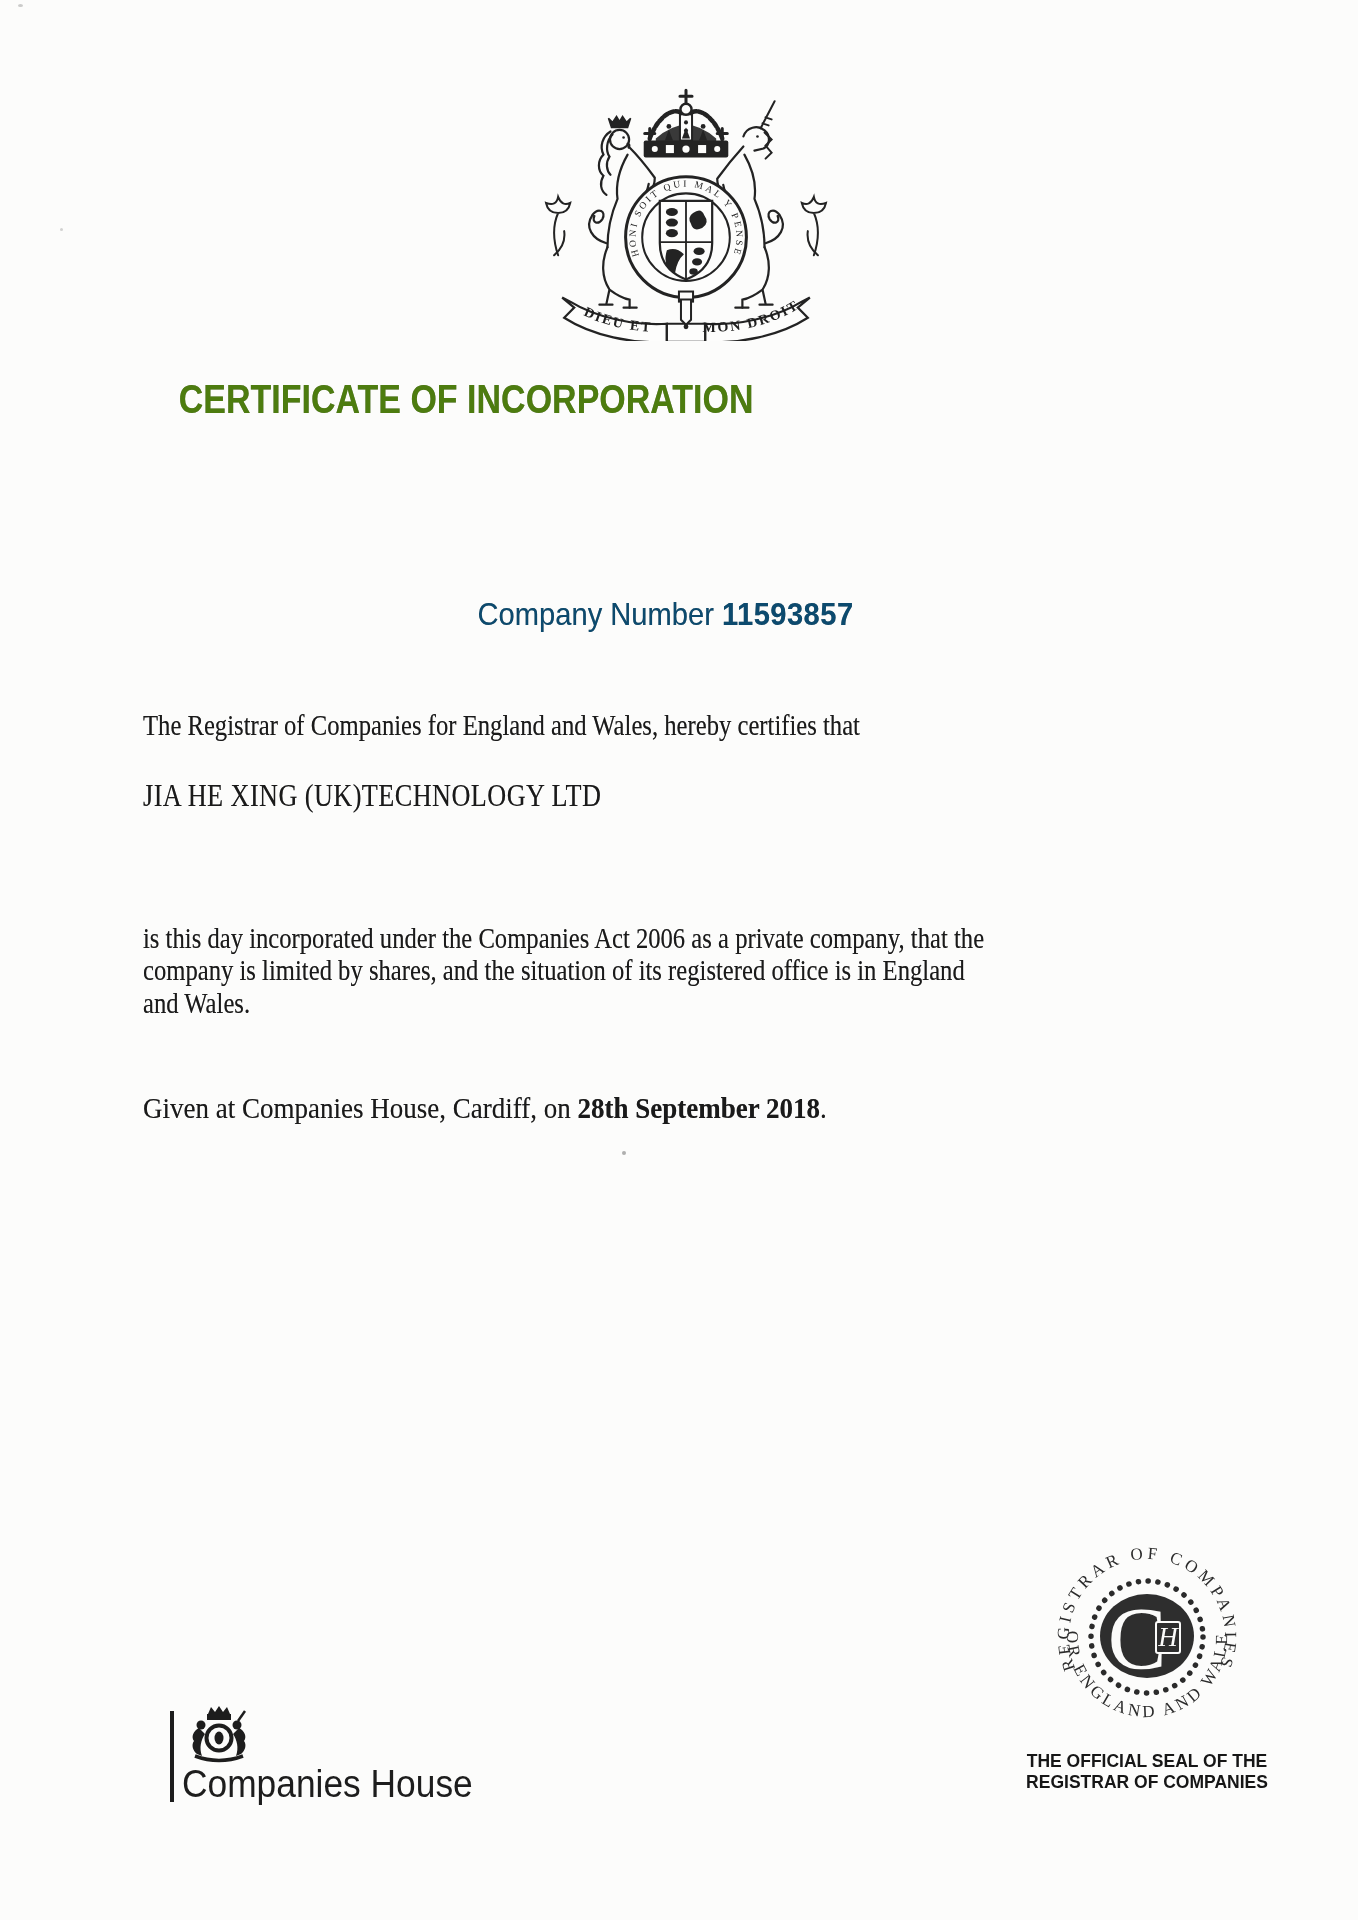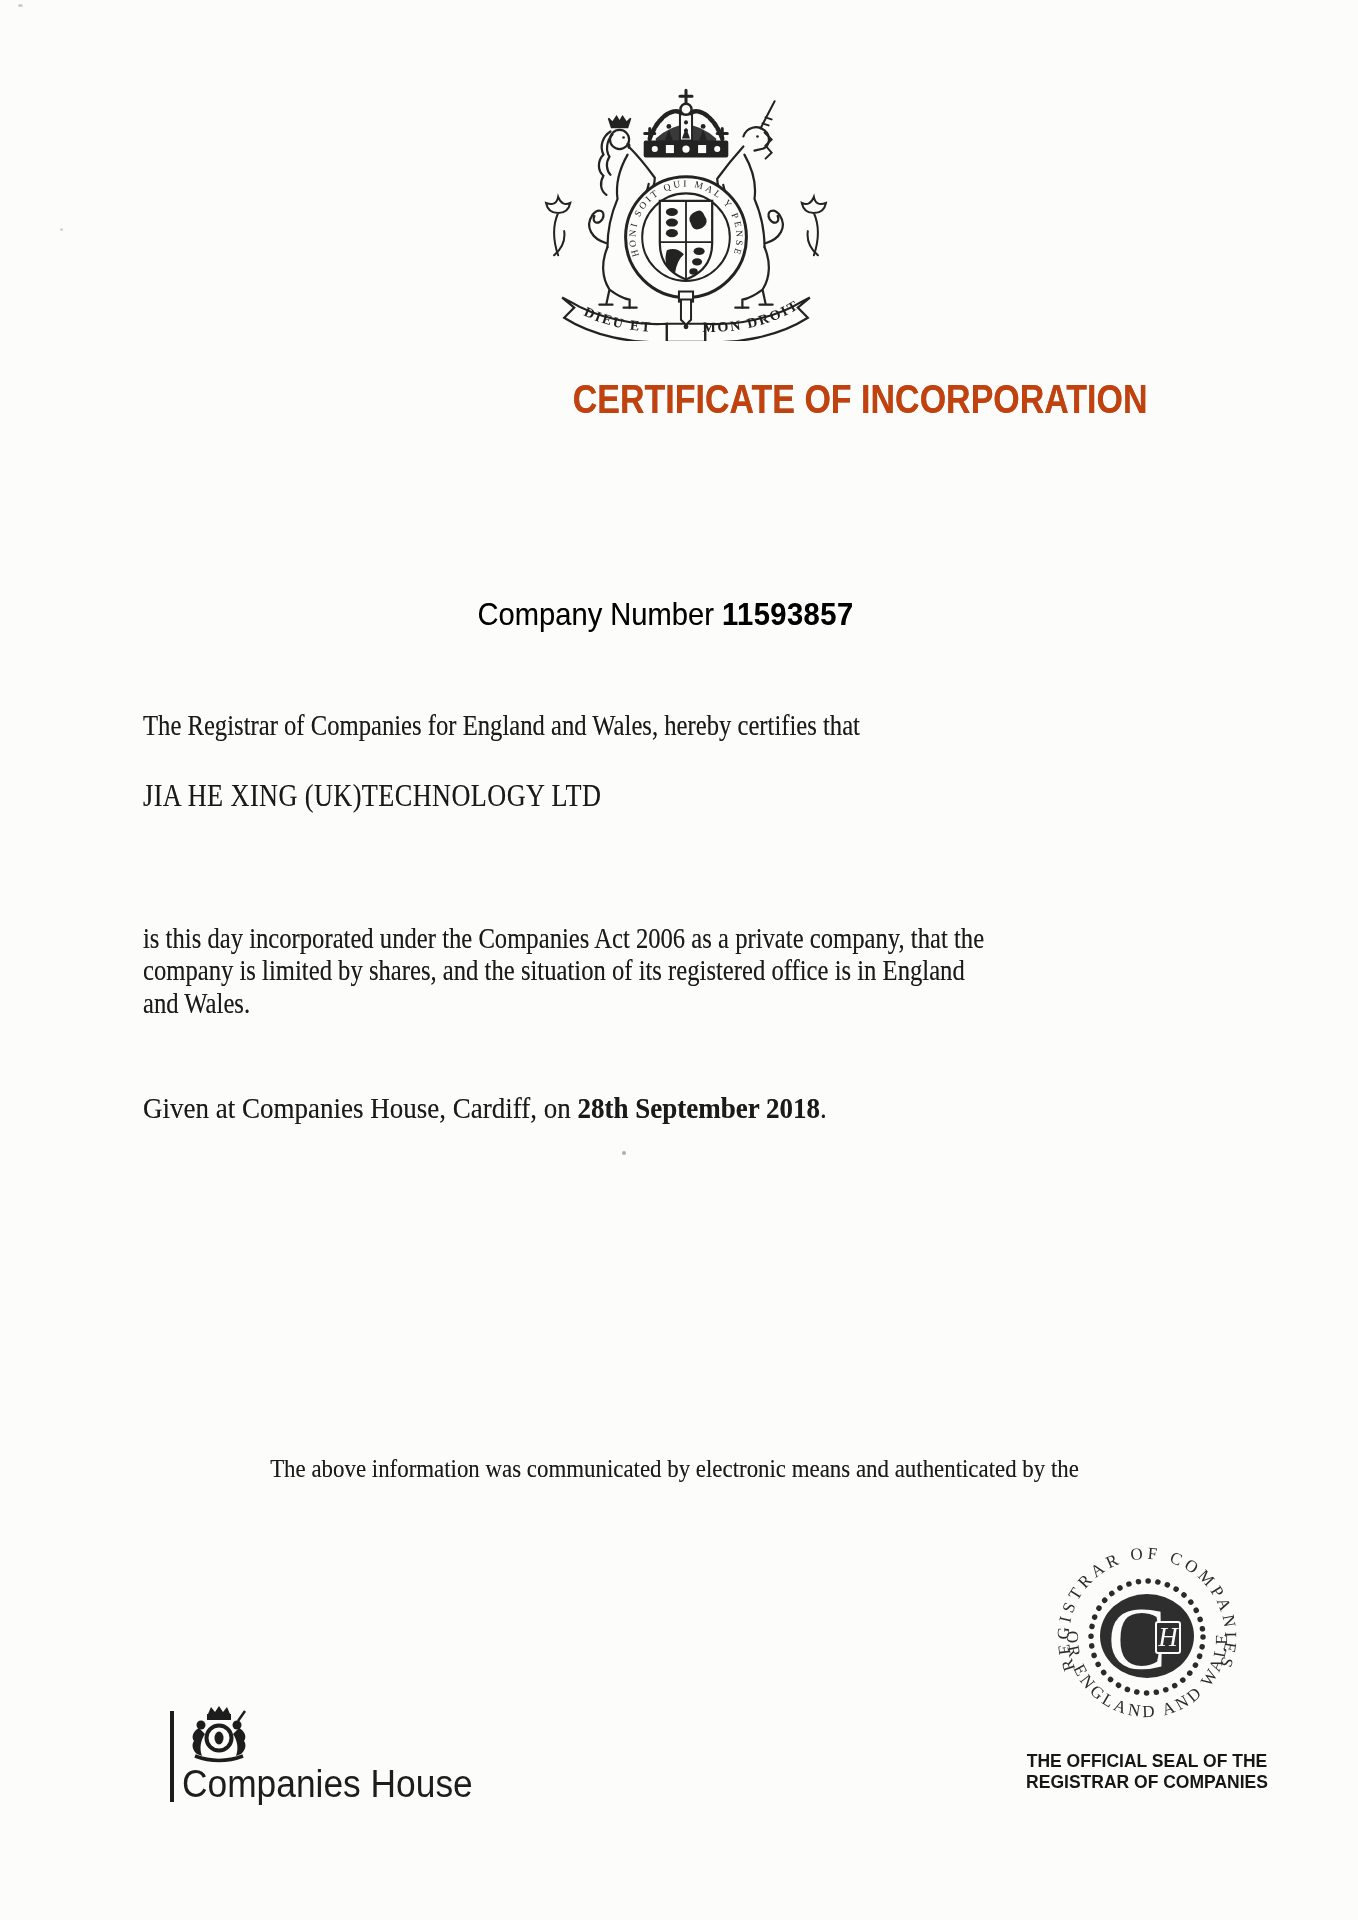--- a/index.html
+++ b/index.html
@@ -5,28 +5,28 @@
   html,body{margin:0;padding:0;background:#e8e8e6;}
   #page{
     position:relative;width:1358px;height:1920px;margin:0 auto;
     background:#fcfcfb;overflow:hidden;
     font-family:"Liberation Serif", serif;color:#1a1a1a;
   }
   .abs{position:absolute;}
   .ink{text-shadow:0 0 .6px rgba(25,25,25,.45);}
   
   .title-block{
-    left:128px;top:383px;width:1070px;text-align:right;
+    left:128px;top:383px;width:1070px;text-align:left;
     font-family:"Liberation Sans", sans-serif;font-weight:bold;
-    font-size:40px;line-height:33.5px;color:#c2410c;letter-spacing:0px;text-decoration:underline;
+    font-size:40px;line-height:33.5px;color:#4d7c0f;letter-spacing:0px;text-decoration:underline;
   }
   .title-block .squeeze{display:inline-block;transform:scaleX(.85);transform-origin:center;white-space:nowrap;}
   .company-number{
     left:135px;top:596px;width:1062px;text-align:center;
-    font-family:"Liberation Sans", sans-serif;font-size:32px;color:#000000;
+    font-family:"Liberation Sans", sans-serif;font-size:32px;color:#0c4a6e;
   }
   .company-number .squeeze{display:inline-block;transform:scaleX(.91);transform-origin:center;white-space:nowrap;}
   .company-number b{font-weight:bold;letter-spacing:.5px;}
   
   .serifline{white-space:nowrap;transform-origin:0 0;}
   .certifies{left:143px;top:709px;font-size:29px;transform:scaleX(.85);}
   .company-name{left:143px;top:779px;font-size:30.5px;transform:scaleX(.86);letter-spacing:.5px;}
   .paragraph{left:143px;top:922px;font-size:29px;line-height:32.4px;transform:scaleX(.85);transform-origin:0 0;}
   .paragraph div{white-space:nowrap;}
   .given{left:143px;top:1091px;font-size:30px;transform:scaleX(.90);}
@@ -183,21 +183,20 @@
     <div>is this day incorporated under the Companies Act 2006 as a private company, that the</div>
     <div>company is limited by shares, and the situation of its registered office is in England</div>
     <div>and Wales.</div>
   </div>
 
   <div class="abs serifline given ink">
     <span>Given at Companies House, Cardiff, on </span><b>28th September 2018</b><span>.</span>
   </div>
 
   <div class="abs footer-note ink">
-    <div><span class="squeeze">The above information was communicated by electronic means and authenticated by the</span></div>
   </div>
 
   <svg class="abs" style="left:1017px;top:1529px;width:260px;height:270px" viewBox="0 0 260 270">
     <defs>
       <path id="sealArcTop" d="M 59.3,141 A 78,78 0 1 1 200.7,141" fill="none"></path>
       <path id="sealArcBottom" d="M 50.3,101 A 80,80 0 1 0 209.7,101" fill="none"></path>
     </defs>
     <text font-family="Liberation Serif, serif" font-size="17" letter-spacing="4" fill="#2b2b2b">
       <textPath href="#sealArcTop" startOffset="50%" text-anchor="middle">REGISTRAR OF COMPANIES</textPath>
     </text>

